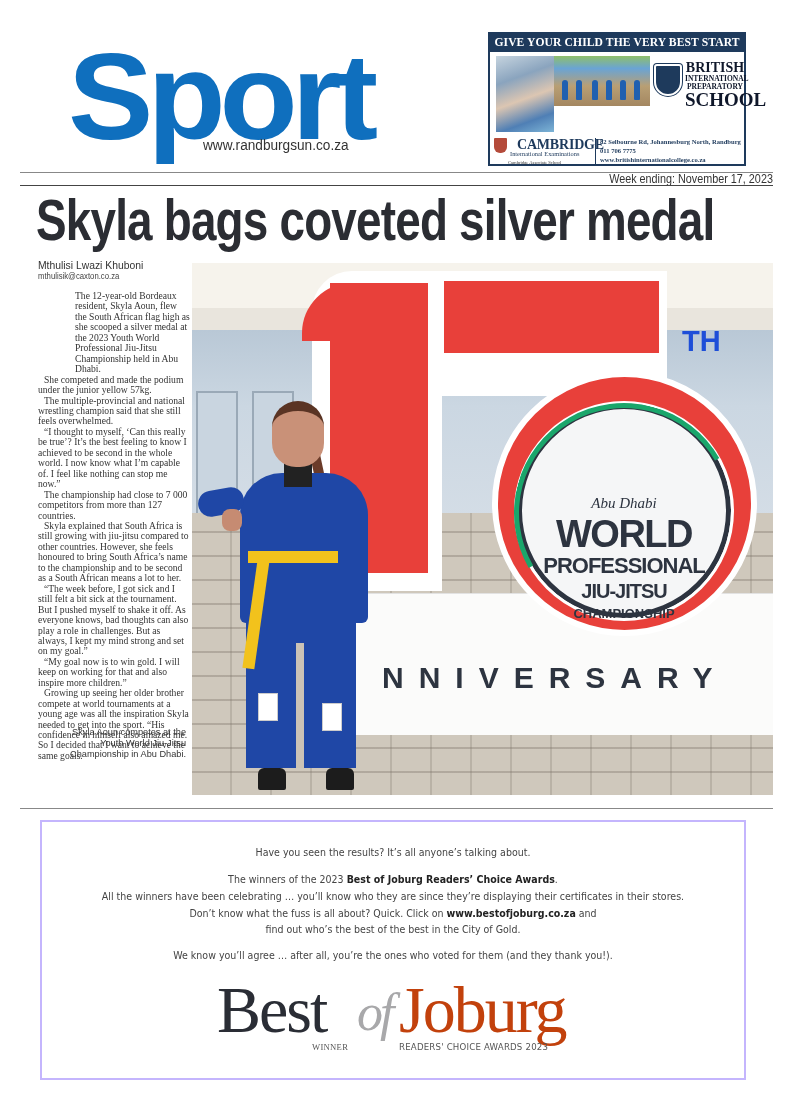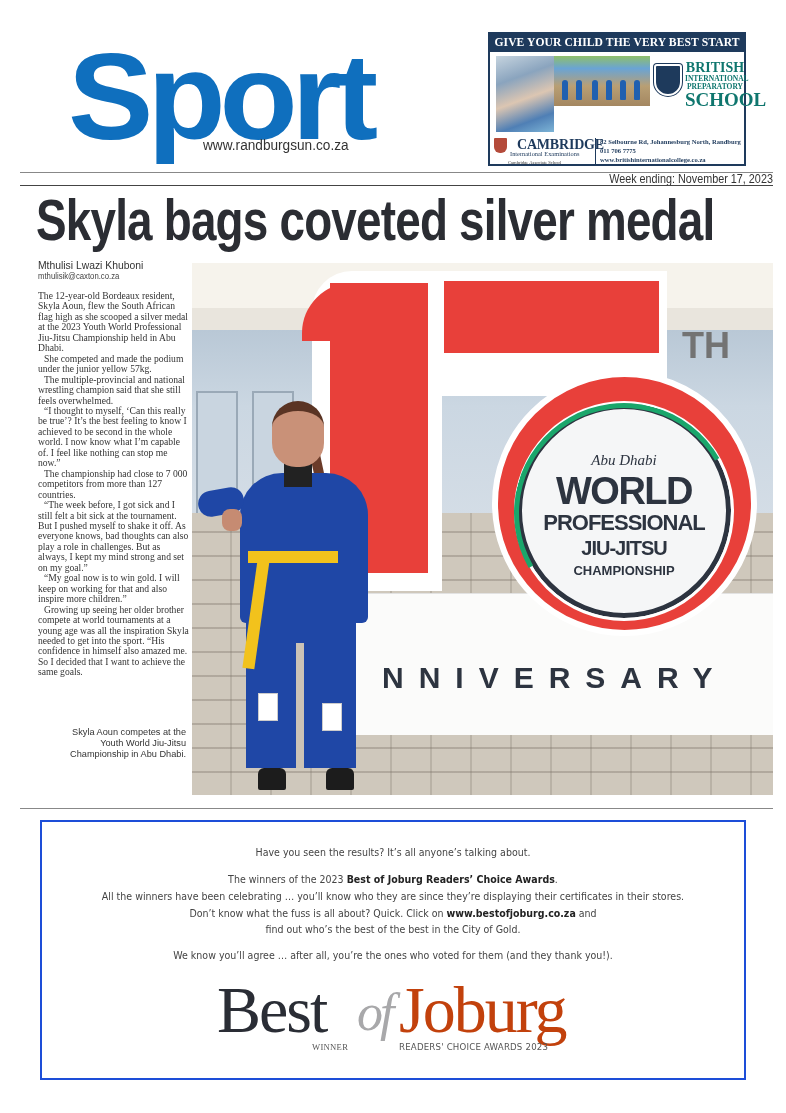--- a/index.html
+++ b/index.html
@@ -12,21 +12,21 @@
   .mh-sport { position: absolute; left: 8px; top: 14px; font-family: "Liberation Sans", sans-serif; font-weight: bold; font-size: 128px; line-height: 128px; color: #0f6fbe; letter-spacing: -6px; transform: scaleY(0.95); transform-origin: top left; }
   .mh-url { position: absolute; left: 143px; top: 114px; font-family: "Liberation Sans", sans-serif; font-size: 15.5px; color: #333; transform: scaleX(0.88); transform-origin: left; }
 
   
   .ad-top { position: absolute; left: 488px; top: 32px; width: 258px; height: 134px; border: 2px solid #1e3a5c; background: #fff; }
   .ad-top-head { height: 18px; background: #1e3a5c; color: #fff; font-weight: bold; font-size: 11.6px; text-align: center; line-height: 18px; letter-spacing: 0.1px; white-space: nowrap; }
   .ad-photo1 { position: absolute; left: 6px; top: 22px; width: 58px; height: 76px; background: linear-gradient(160deg,#c6d4df 0%,#8aa4be 30%,#dcc6b2 55%,#4f7fb5 80%,#7db4d6 100%); }
   .ad-photo2 { position: absolute; left: 64px; top: 22px; width: 96px; height: 50px; background: linear-gradient(180deg,#8fbf6a 0%,#6aa4d4 25%,#b89f74 60%,#a48761 100%); }
   .ad-photo2 .kid { position: absolute; bottom: 6px; width: 6px; height: 20px; background: #2060b0; border-radius: 3px 3px 1px 1px; }
   .ad-crest { position: absolute; left: 164px; top: 30px; width: 28px; height: 32px; background: #1e3a5c; border-radius: 3px 3px 14px 14px; border: 2px solid #fff; box-shadow: 0 0 0 1px #1e3a5c; }
-  .ad-school { position: absolute; left: 195px; top: 27px; color: #0f766e; font-weight: bold; line-height: 1; text-align: center; width: 60px; }
+  .ad-school { position: absolute; left: 195px; top: 27px; color: #0f172a; font-weight: bold; line-height: 1; text-align: center; width: 60px; }
   .ad-school .s1 { font-size: 14px; }
   .ad-school .s2 { font-size: 7.5px; }
   .ad-school .s3 { font-size: 19px; }
   .ad-prog { position: absolute; left: 64px; top: 80px; width: 190px; text-align: center; color: #1e3a5c; font-weight: bold; font-size: 7.8px; line-height: 10px; }
   .ad-camb { position: absolute; left: 4px; top: 104px; width: 98px; color: #1e3a5c; }
   .ad-camb .shield { position: absolute; left: 0; top: 0; width: 13px; height: 15px; background: #b44a3a; border-radius: 1px 1px 6px 6px; }
   .ad-camb .c1 { position: absolute; left: 15px; top: -1px; font-weight: bold; font-size: 14px; letter-spacing: -0.2px; margin-left: 8px; }
   .ad-camb .c2 { position: absolute; left: 16px; top: 12px; font-size: 6.4px; white-space: nowrap; }
   .ad-camb .c3 { position: absolute; left: 14px; top: 22px; font-size: 4.6px; white-space: nowrap; color: #333; }
   .ad-divider { position: absolute; left: 105px; top: 104px; width: 1px; height: 26px; background: #1e3a5c; }
@@ -41,66 +41,66 @@
   .headline { position: absolute; left: 36px; top: 190px; width: 740px; font-family: "Liberation Sans", sans-serif; font-weight: bold; font-size: 58px; line-height: 60px; color: #2b2d33; letter-spacing: -1px; white-space: nowrap; transform: scaleX(0.79); transform-origin: left; }
 
   
   .byline { position: absolute; left: 38px; top: 259px; font-family: "Liberation Sans", sans-serif; }
   .byline .name { font-size: 11.5px; color: #333; transform: scaleX(0.9); transform-origin: left; display: block; white-space: nowrap; }
   .byline .email { font-size: 8.6px; color: #444; display: block; margin-top: 0; transform: scaleX(0.9); transform-origin: left; white-space: nowrap; }
 
   
   .body-col { position: absolute; left: 38px; top: 291px; width: 152px; font-size: 9.6px; line-height: 10.45px; color: #333; }
   .body-col p { text-indent: 6px; }
-  .body-col p.first { text-indent: 0; }
+  .body-col p.first { text-indent: 0; margin-left: 37px; }
 
   .caption { position: absolute; left: 60px; top: 727px; width: 126px; text-align: right; font-family: "Liberation Sans", sans-serif; font-size: 9.2px; line-height: 11px; color: #333; }
 
   
   .photo { position: absolute; left: 192px; top: 263px; width: 581px; height: 532px; overflow: hidden; background: #f2f2ef; }
   .ph-sky { position: absolute; left: 0; top: 0; width: 100%; height: 62px; background: #f6f3ec; }
   .ph-roof { position: absolute; left: 0; top: 45px; width: 100%; height: 22px; background: #e9e5dd; }
   .ph-wall { position: absolute; left: 0; top: 67px; width: 100%; height: 190px; background: linear-gradient(180deg,#b9c8d6 0%,#cbd7e2 40%,#d4dde6 100%); }
   .ph-door { position: absolute; top: 128px; width: 42px; height: 130px; border: 2px solid #9aa9b7; background: #c9d5e0; }
   .ph-floor { position: absolute; left: 0; top: 250px; width: 100%; height: 282px; background: repeating-linear-gradient(90deg,#cfc8bc 0px,#cfc8bc 38px,#b9b2a6 38px,#b9b2a6 40px), #cbc3b6; }
   .ph-floor2 { position: absolute; left: 0; top: 250px; width: 100%; height: 282px; background: repeating-linear-gradient(0deg,rgba(0,0,0,0) 0px,rgba(0,0,0,0) 22px,rgba(120,110,100,0.35) 22px,rgba(120,110,100,0.35) 24px); }
   .ph-base { position: absolute; left: 108px; top: 330px; width: 473px; height: 142px; background: #fbfbfa; border-top: 1px solid #e2e2e2; }
   .ph-anniv { position: absolute; left: 190px; top: 398px; font-family: "Liberation Sans", sans-serif; font-weight: bold; font-size: 30px; color: #2d3440; letter-spacing: 15px; white-space: nowrap; }
   .ph-one-outer { position: absolute; left: 120px; top: 8px; width: 130px; height: 320px; background: #fff; border-radius: 40px 0 0 0; }
   .ph-one { position: absolute; left: 138px; top: 20px; width: 98px; height: 290px; background: #e8403a; }
   .ph-one-flag { position: absolute; left: 110px; top: 20px; width: 60px; height: 58px; background: #e8403a; border-radius: 50px 0 0 0; }
   .ph-five-outer { position: absolute; left: 245px; top: 8px; width: 230px; height: 125px; background: #fff; }
   .ph-five-top { position: absolute; left: 252px; top: 18px; width: 215px; height: 72px; background: #e8403a; }
-  .ph-th { position: absolute; left: 490px; top: 62px; font-family: "Liberation Sans", sans-serif; font-weight: bold; font-size: 36px; color: #737373; }
+  .ph-th { position: absolute; left: 490px; top: 62px; font-family: "Liberation Sans", sans-serif; font-weight: bold; font-size: 29px; color: #1d4ed8; }
   .ph-circle-red { position: absolute; left: 300px; top: 108px; width: 265px; height: 265px; border-radius: 50%; background: #e8403a; border: 6px solid #fff; }
   .ph-circle { position: absolute; left: 322px; top: 138px; width: 220px; height: 220px; border-radius: 50%; background: #f5f6f7; border: 3px solid #fff; box-shadow: 0 0 0 5px #2d3440 inset; }
   .ph-arc-green { position: absolute; left: 322px; top: 140px; width: 220px; height: 220px; border-radius: 50%; border: 5px solid transparent; border-top-color: #1aa66b; border-left-color: #1aa66b; transform: rotate(15deg); }
   .ph-logo { position: absolute; left: 322px; top: 190px; width: 220px; text-align: center; color: #2d3440; font-family: "Liberation Sans", sans-serif; font-weight: bold; line-height: 1; }
-  .ph-logo .l1 { font-family: "Liberation Serif", serif; font-style: italic; font-weight: normal; font-size: 15px; display: block; margin-bottom: 4px; }
+  .ph-logo .l1 { font-family: "Liberation Serif", serif; font-style: italic; font-weight: normal; font-size: 15px; display: block; margin-bottom: 4px; margin-top: 43px; }
   .ph-logo .l2 { font-size: 38px; display: block; letter-spacing: -1.5px; }
   .ph-logo .l3 { font-size: 22px; display: block; letter-spacing: -1px; margin-top: 2px; }
   .ph-logo .l4 { font-size: 20px; display: block; letter-spacing: -1px; margin-top: 4px; }
   .ph-logo .l5 { font-size: 13px; display: block; margin-top: 6px; }
 
   
   .ath-gi { position: absolute; left: 48px; top: 210px; width: 128px; height: 150px; background: #1f47a6; border-radius: 42px 42px 6px 6px; }
   .ath-arm { position: absolute; left: 6px; top: 226px; width: 46px; height: 26px; background: #1f47a6; border-radius: 20px; transform: rotate(-10deg); }
   .ath-fist { position: absolute; left: 30px; top: 246px; width: 20px; height: 22px; background: #c68b72; border-radius: 8px; }
   .ath-head { position: absolute; left: 80px; top: 138px; width: 52px; height: 66px; background: #c99178; border-radius: 26px 26px 24px 24px; border-top: 10px solid #5a3424; }
   .ath-neck { position: absolute; left: 92px; top: 198px; width: 28px; height: 26px; background: #222; }
   .ath-braid { position: absolute; left: 124px; top: 180px; width: 10px; height: 80px; background: #6b3b29; border-radius: 5px; transform: rotate(-12deg); }
   .ath-belt { position: absolute; left: 56px; top: 288px; width: 90px; height: 12px; background: #f2c21c; }
   .ath-belt-tail { position: absolute; left: 58px; top: 296px; width: 12px; height: 110px; background: #f2c21c; transform: rotate(8deg); }
   .ath-pants { position: absolute; left: 54px; top: 355px; width: 110px; height: 150px; background: #1f47a6; }
   .ath-gap { position: absolute; left: 104px; top: 380px; width: 8px; height: 125px; background: #cbc3b6; }
   .ath-patch { position: absolute; width: 20px; height: 28px; background: #fff; border: 1px solid #ccc; }
   .ath-shoe { position: absolute; top: 505px; width: 28px; height: 22px; background: #1c1c1c; border-radius: 6px 6px 2px 2px; }
 
   
-  .ad-bottom { position: absolute; left: 40px; top: 820px; width: 706px; height: 260px; border: 2px solid #1d4ed8; background: #fff; font-family: "DejaVu Sans", sans-serif; color: #444; text-align: center; }
+  .ad-bottom { position: absolute; left: 40px; top: 820px; width: 706px; height: 260px; border: 2px solid #c4b5fd; background: #fff; font-family: "DejaVu Sans", sans-serif; color: #444; text-align: center; }
   .ab-line { position: absolute; left: 0; width: 100%; font-size: 10.3px; line-height: 13px; white-space: nowrap; transform: scaleX(0.92); transform-origin: center; }
   .ab-line b { color: #222; }
   .boj { position: absolute; left: 175px; top: 155px; width: 360px; height: 90px; }
   .boj-best { position: absolute; left: 0; top: 0; font-family: "Liberation Serif", serif; font-size: 66px; line-height: 66px; color: #2a2d35; letter-spacing: -2px; }
   .boj-of { position: absolute; left: 140px; top: 6px; font-family: "Liberation Serif", serif; font-style: italic; font-size: 52px; line-height: 60px; color: #a8a8aa; letter-spacing: -3px; }
   .boj-joburg { position: absolute; left: 182px; top: 0; font-family: "Liberation Serif", serif; font-size: 66px; line-height: 66px; color: #c2410c; letter-spacing: -2px; }
   .boj-winner { position: absolute; left: 95px; top: 65px; font-family: Liberation Serif, serif; font-size: 8.6px; color: #555; letter-spacing: 0.3px; white-space: nowrap; }
   .boj-rca { position: absolute; left: 182px; top: 65px; font-family: "DejaVu Sans", sans-serif; font-size: 8.6px; color: #555; letter-spacing: 0.2px; white-space: nowrap; }
 </style>
 </head>
@@ -153,20 +153,21 @@
   <span class="name">Mthulisi Lwazi Khuboni</span>
   <span class="email">mthulisik@caxton.co.za</span>
 </div>
 
 <div class="body-col">
   <p class="first">The 12-year-old Bordeaux resident, Skyla Aoun, flew the South African flag high as she scooped a silver medal at the 2023 Youth World Professional Jiu-Jitsu Championship held in Abu Dhabi.</p>
   <p>She competed and made the podium under the junior yellow 57kg.</p>
   <p>The multiple-provincial and national wrestling champion said that she still feels overwhelmed.</p>
   <p>“I thought to myself, ‘Can this really be true’? It’s the best feeling to know I achieved to be second in the whole world. I now know what I’m capable of. I feel like nothing can stop me now.”</p>
   <p>The championship had close to 7 000 competitors from more than 127 countries.</p>
+  <p>Skyla explained that South Africa is still growing with jiu-jitsu compared to other countries. However, she feels honoured to bring South Africa’s name to the championship and to be second as a South African means a lot to her.</p>
   <p>“The week before, I got sick and I still felt a bit sick at the tournament. But I pushed myself to shake it off. As everyone knows, bad thoughts can also play a role in challenges. But as always, I kept my mind strong and set on my goal.”</p>
   <p>“My goal now is to win gold. I will keep on working for that and also inspire more children.”</p>
   <p>Growing up seeing her older brother compete at world tournaments at a young age was all the inspiration Skyla needed to get into the sport. “His confidence in himself also amazed me. So I decided that I want to achieve the same goals.</p>
 </div>
 
 <div class="caption">Skyla Aoun competes at the Youth World Jiu-Jitsu Championship in Abu Dhabi.</div>
 
 <div class="photo">
   <div class="ph-sky"></div>
   <div class="ph-roof"></div>

